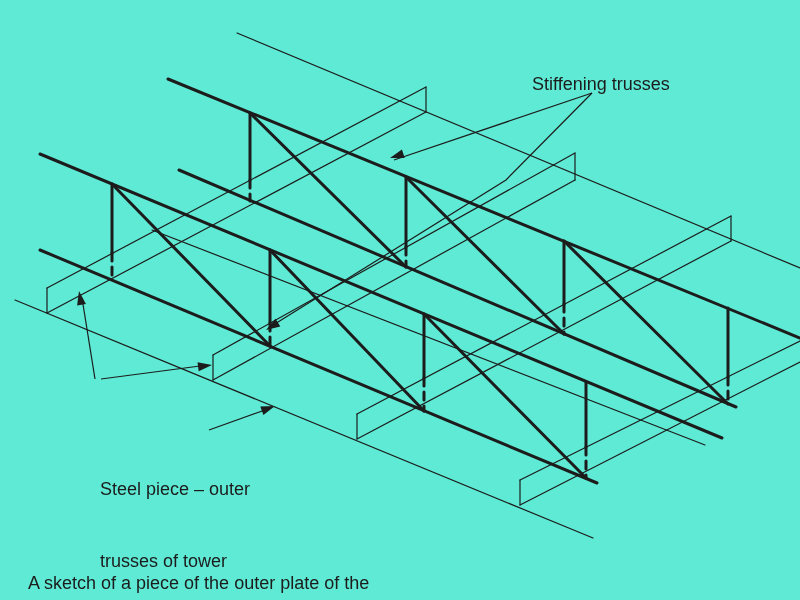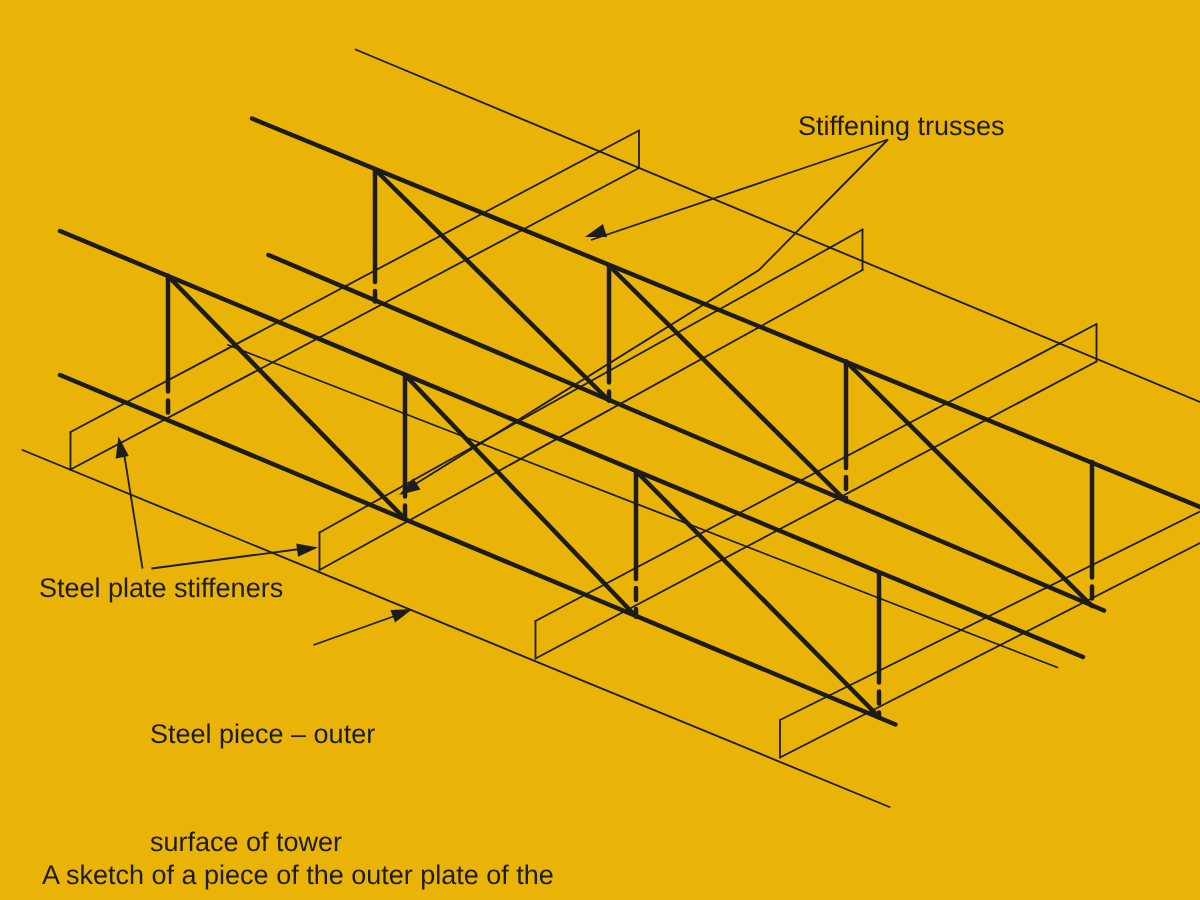--- a/index.html
+++ b/index.html
@@ -1,16 +1,16 @@
 <!DOCTYPE html>
 <html><head>
 <meta charset="utf-8">
 <style>
   html,body{margin:0;padding:0;background:#fff;}
-  #stage{position:relative;width:800px;height:600px;background:#eab308;overflow:hidden;
+  #stage{position:relative;width:800px;height:600px;background:#5eead4;overflow:hidden;
          font-family:"Liberation Sans","DejaVu Sans",sans-serif;}
   #stage svg{position:absolute;left:0;top:0;}
   .diagram-label{position:absolute;color:#1c1c1c;font-size:18px;line-height:24px;white-space:pre;}
   .caption{position:absolute;color:#1c1c1c;font-size:18px;line-height:23px;white-space:pre;}
 </style>
 </head>
 <body>
 
 <div id="stage">
   <svg id="sketch" width="800" height="600" viewBox="0 0 800 600">
@@ -83,24 +83,23 @@
         <polygon points="390.0,158.0 401.9,149.4 404.7,158.0" fill="#1c1c1c"></polygon>
         <polygon points="266.0,330.0 275.5,318.8 280.3,326.4" fill="#1c1c1c"></polygon>
         <polygon points="79.0,291.0 85.9,304.0 77.1,305.6" fill="#1c1c1c"></polygon>
         <polygon points="212.0,365.0 198.7,371.2 197.5,362.3" fill="#1c1c1c"></polygon>
         <polygon points="275.0,406.0 263.4,415.0 260.3,406.6" fill="#1c1c1c"></polygon>
       </g>
     </svg>
 
   <div class="diagram-label" style="left: 532px; top: 72px;">Stiffening trusses</div>
 
-  <div class="diagram-label" style="left: 26px; top: 380px;">Steel plate stiffeners</div>
 
   <div class="diagram-label" style="left: 100px; top: 429px;">
     <div>Steel piece – outer</div>
-    <div>surface of tower</div>
+    <div>trusses of tower</div>
   </div>
 
   <div class="caption" style="left: 28px; top: 526px;">
     <div>A sketch of a piece of the outer plate of the</div>
     
   </div>
 </div>
 
 </body></html>

